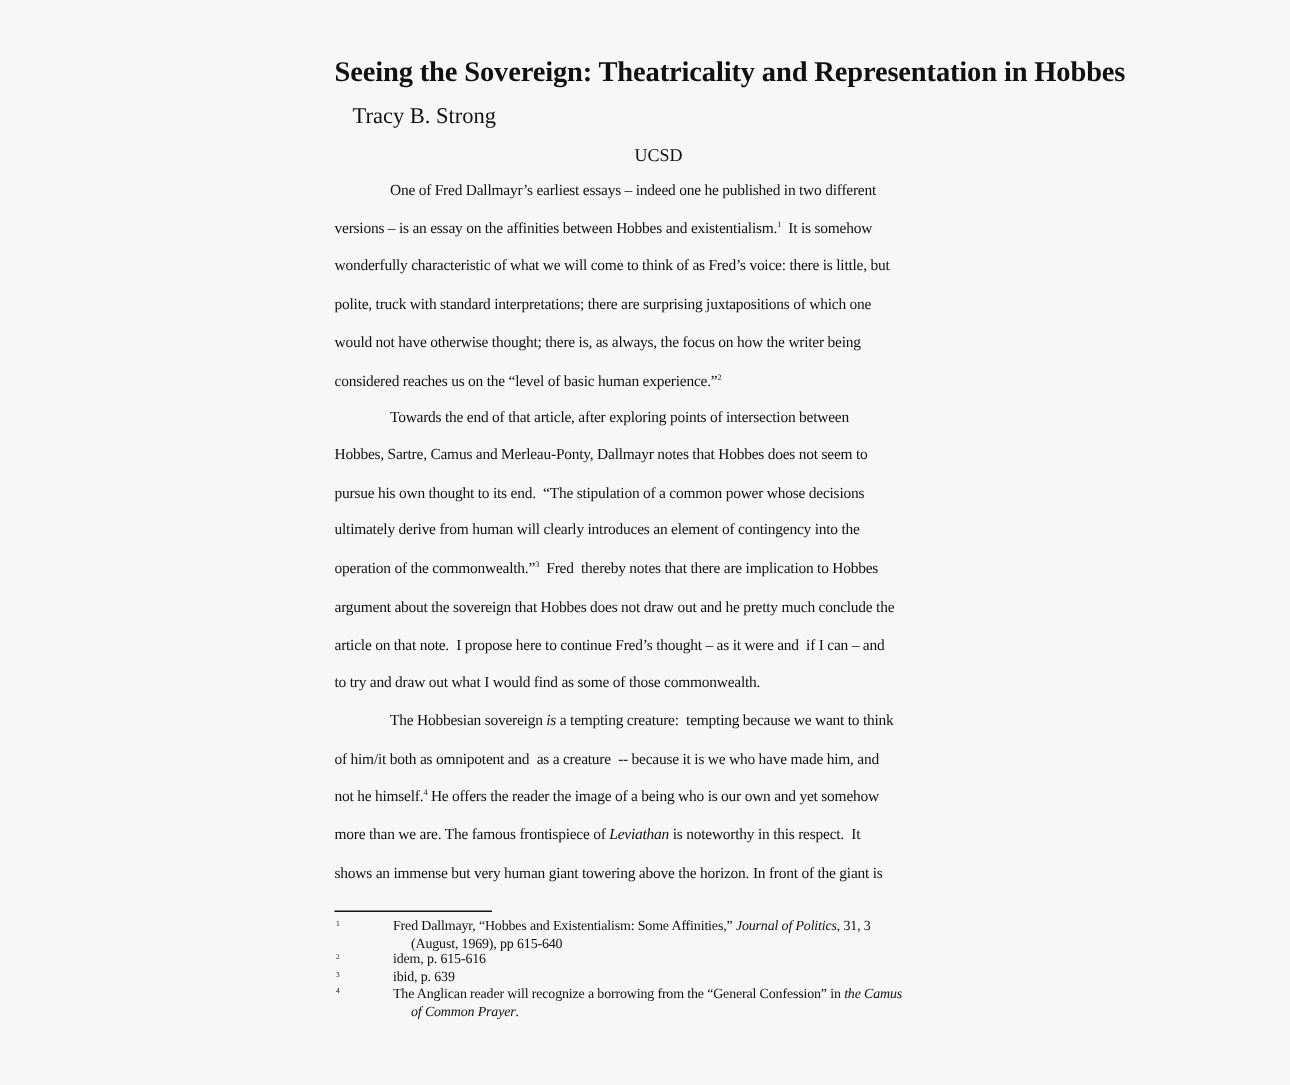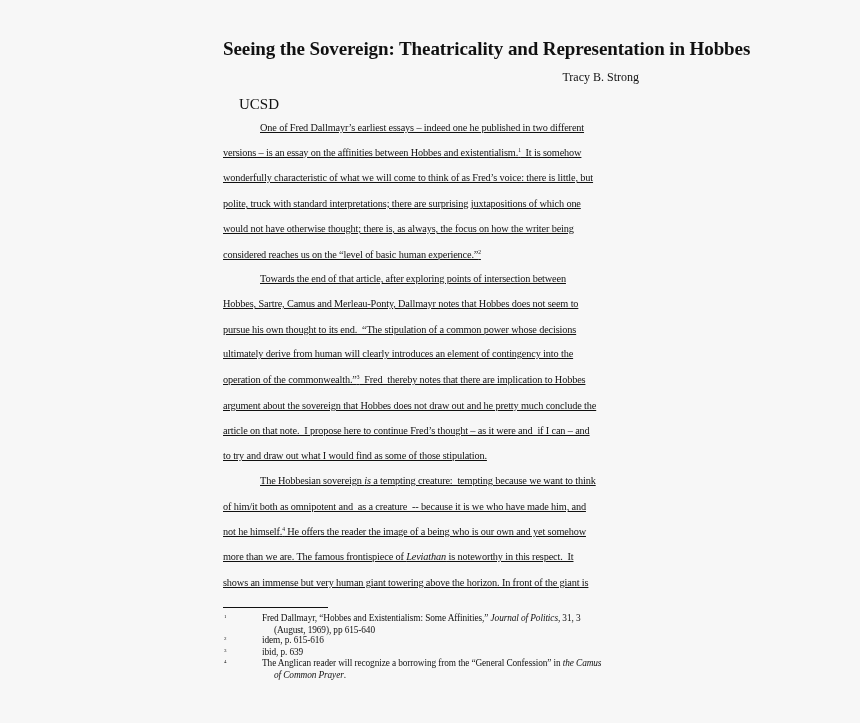--- a/index.html
+++ b/index.html
@@ -30,43 +30,42 @@
       font-weight: bold;
       font-size: 19px;
       letter-spacing: -0.1px;
       white-space: nowrap;
     }
     .author {
       position: absolute;
       left: 0;
       top: 70px;
       width: 416px;
-      text-align: right;
-      font-size: 12px;
+      text-align: left;
+      font-size: 15px;
       padding-left: 12px;
       box-sizing: border-box;
     }
     .affil {
       position: absolute;
       left: 0;
       top: 96px;
       width: 416px;
-      text-align: left;
-      font-size: 15px;
+      text-align: center;
+      font-size: 12px;
       padding-left: 16px;
       box-sizing: border-box;
     }
     .body-line {
       position: absolute;
       left: 0;
       font-size: 10.3px;
       white-space: nowrap;
       letter-spacing: -0.15px;
       line-height: 12px;
-      text-decoration: underline;
     }
     .indent { left: 37px; }
     sup {
       font-size: 5.5px;
       vertical-align: 4px;
       line-height: 0;
     }
     .rule {
       position: absolute;
       left: 0;
@@ -107,21 +106,21 @@
   <div class="body-line" style="top:223px"><span>would not have otherwise thought; there is, as always, the focus on how the writer being</span></div>
   <div class="body-line" style="top:249px"><span>considered reaches us on the “level of basic human experience.”</span><sup>2</sup></div>
 
   <div class="body-line indent" style="top:273px"><span>Towards the end of that article, after exploring points of intersection between</span></div>
   <div class="body-line" style="top:298px"><span>Hobbes, Sartre, Camus and Merleau-Ponty, Dallmayr notes that Hobbes does not seem to</span></div>
   <div class="body-line" style="top:324px"><span style="white-space:pre">pursue his own thought to its end.  “The stipulation of a common power whose decisions</span></div>
   <div class="body-line" style="top:348px"><span>ultimately derive from human will clearly introduces an element of contingency into the</span></div>
   <div class="body-line" style="top:374px"><span>operation of the commonwealth.”</span><sup>3</sup><span style="white-space:pre">  Fred  thereby notes that there are implication to Hobbes</span></div>
   <div class="body-line" style="top:400px"><span>argument about the sovereign that Hobbes does not draw out and he pretty much conclude the</span></div>
   <div class="body-line" style="top:425px"><span style="white-space:pre">article on that note.  I propose here to continue Fred’s thought – as it were and  if I can – and</span></div>
-  <div class="body-line" style="top:450px"><span>to try and draw out what I would find as some of those stipulation.</span></div>
+  <div class="body-line" style="top:450px"><span>to try and draw out what I would find as some of those commonwealth.</span></div>
 
   <div class="body-line indent" style="top:475px"><span style="white-space:pre">The Hobbesian sovereign </span><i>is</i><span style="white-space:pre"> a tempting creature:  tempting because we want to think</span></div>
   <div class="body-line" style="top:501px"><span style="white-space:pre">of him/it both as omnipotent and  as a creature  -- because it is we who have made him, and</span></div>
   <div class="body-line" style="top:526px"><span>not he himself.</span><sup>4</sup><span style="white-space:pre"> He offers the reader the image of a being who is our own and yet somehow</span></div>
   <div class="body-line" style="top:551px"><span style="white-space:pre">more than we are. The famous frontispiece of </span><i>Leviathan</i><span style="white-space:pre"> is noteworthy in this respect.  It</span></div>
   <div class="body-line" style="top:577px"><span>shows an immense but very human giant towering above the horizon.  In front of the giant is</span></div>
 
   <div class="rule"></div>
 
   <div>

